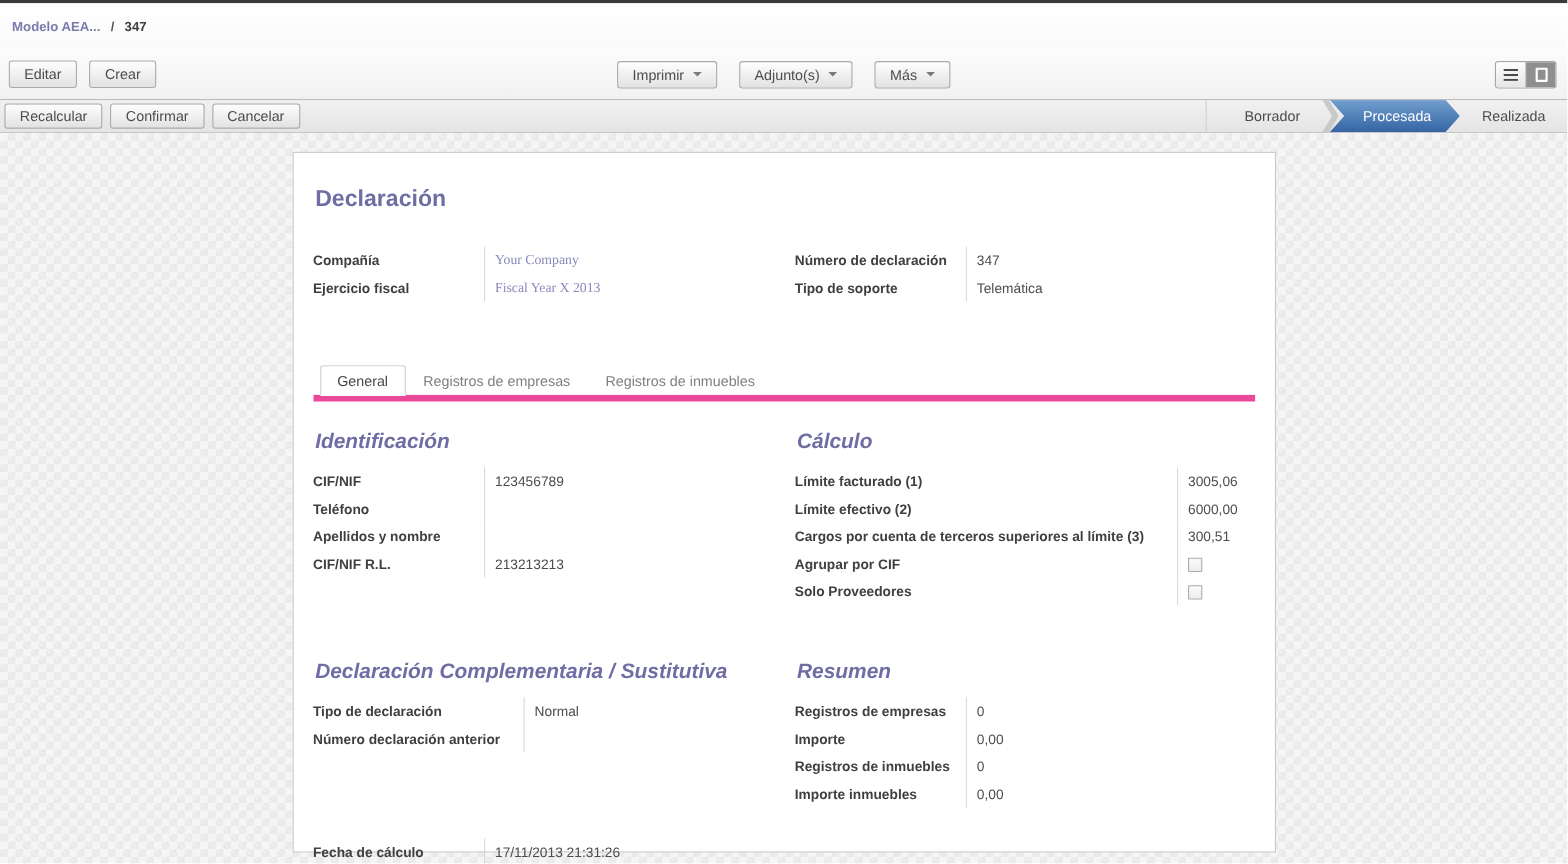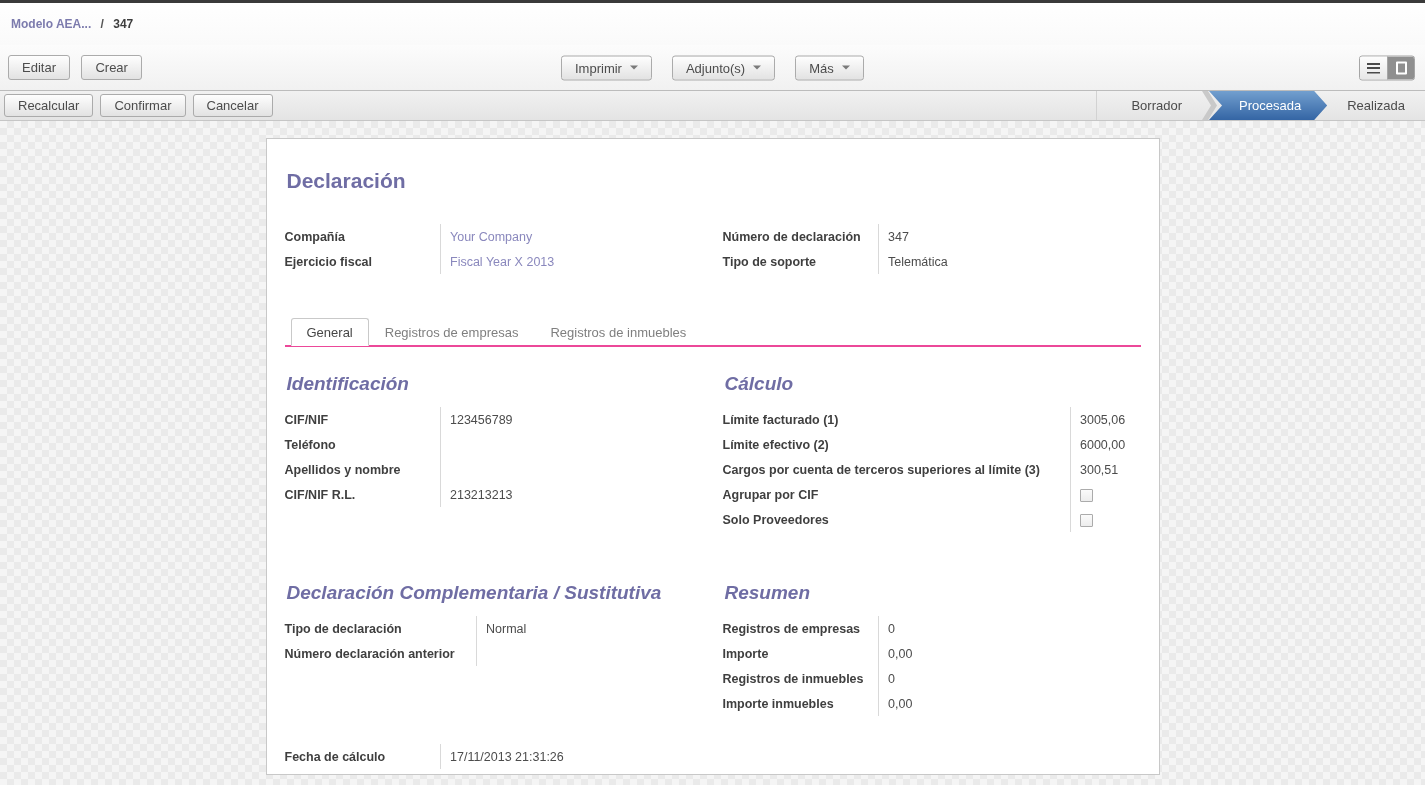--- a/index.html
+++ b/index.html
@@ -51,23 +51,23 @@
   .two-col { display:grid; grid-template-columns:1fr 1fr; column-gap:20px; }
   .header-grid { margin-top:31px; }
 
   table.fields { border-collapse:collapse; width:100%; }
   table.fields td { font-size:12.5px; height:25px; vertical-align:middle; }
   td.flabel { font-weight:bold; color:#3f3f3f; padding-right:8px; white-space:nowrap; }
   td.fvalue { border-left:1px solid #d9d9d9; padding-left:9px; color:#4c4c4c; }
   .w-std  td.flabel { width:156px; }
   .w-wide td.flabel { width:192px; }
   .w-calc td.flabel { width:348px; }
-  .m2o { color:#8a88bd; cursor:pointer; }
-
-  .tabs { margin-top:44px; border-bottom:2px solid #ec4899; display:flex; padding-left:6px; }
+  .m2o { color:#8a88bd; cursor:pointer;font-family:Liberation Serif, serif; }
+
+  .tabs { margin-top:58px; border-bottom:6px solid #ec4899; display:flex; padding-left:6px; }
   .tab { font-size:13px; color:#7f7f7f; padding:6px 15px 5px; border:1px solid transparent; margin-bottom:-1px; cursor:pointer; }
   .tab.active { background:#fff; border:1px solid #c9c9c9; border-bottom:1px solid #fff; border-radius:3px 3px 0 0; color:#464646; }
 
   .main-grid { margin-top:26px; row-gap:50px; }
   .section-title { font-size:19px; font-weight:bold; color:#6f6da4; margin:0 0 12px 2px;font-style:italic; }
 
   .checkbox { display:inline-block; width:13px; height:13px; border:1px solid #ababab; background:linear-gradient(#fbfbfb,#ededed); border-radius:1px; cursor:pointer; vertical-align:middle; }
 
   .calc-date { margin-top:28px; width:50%; }
 </style>

